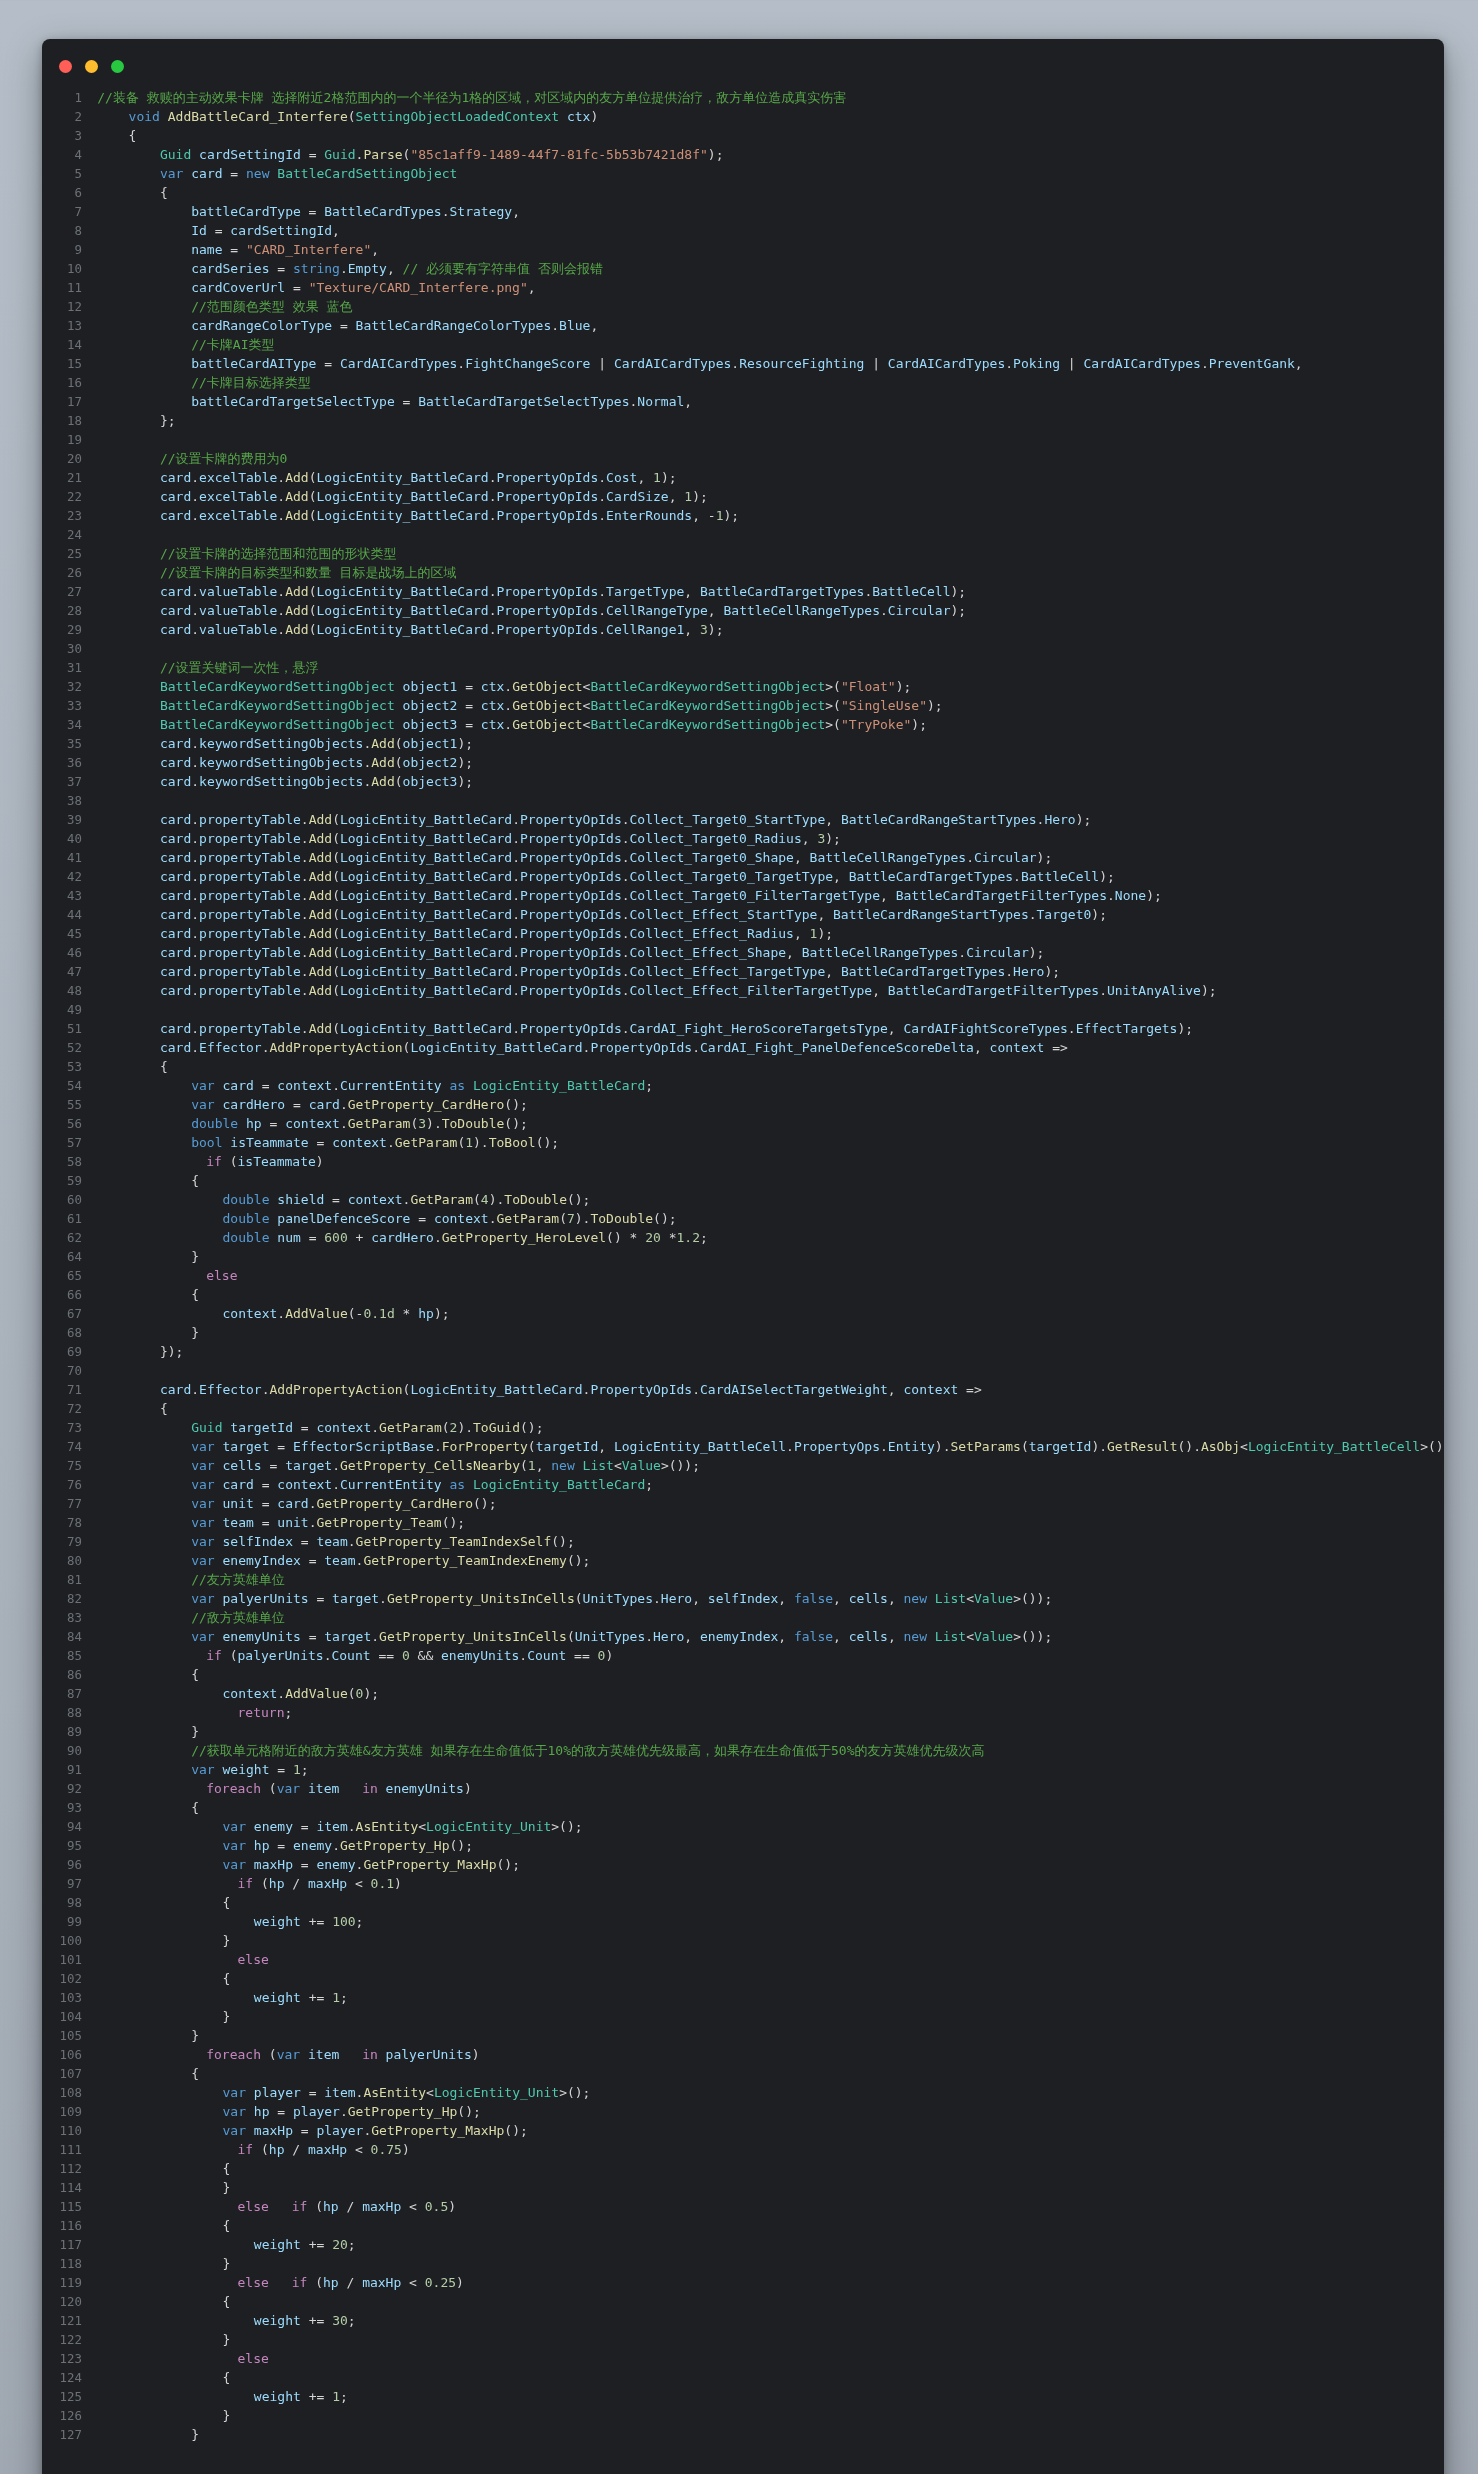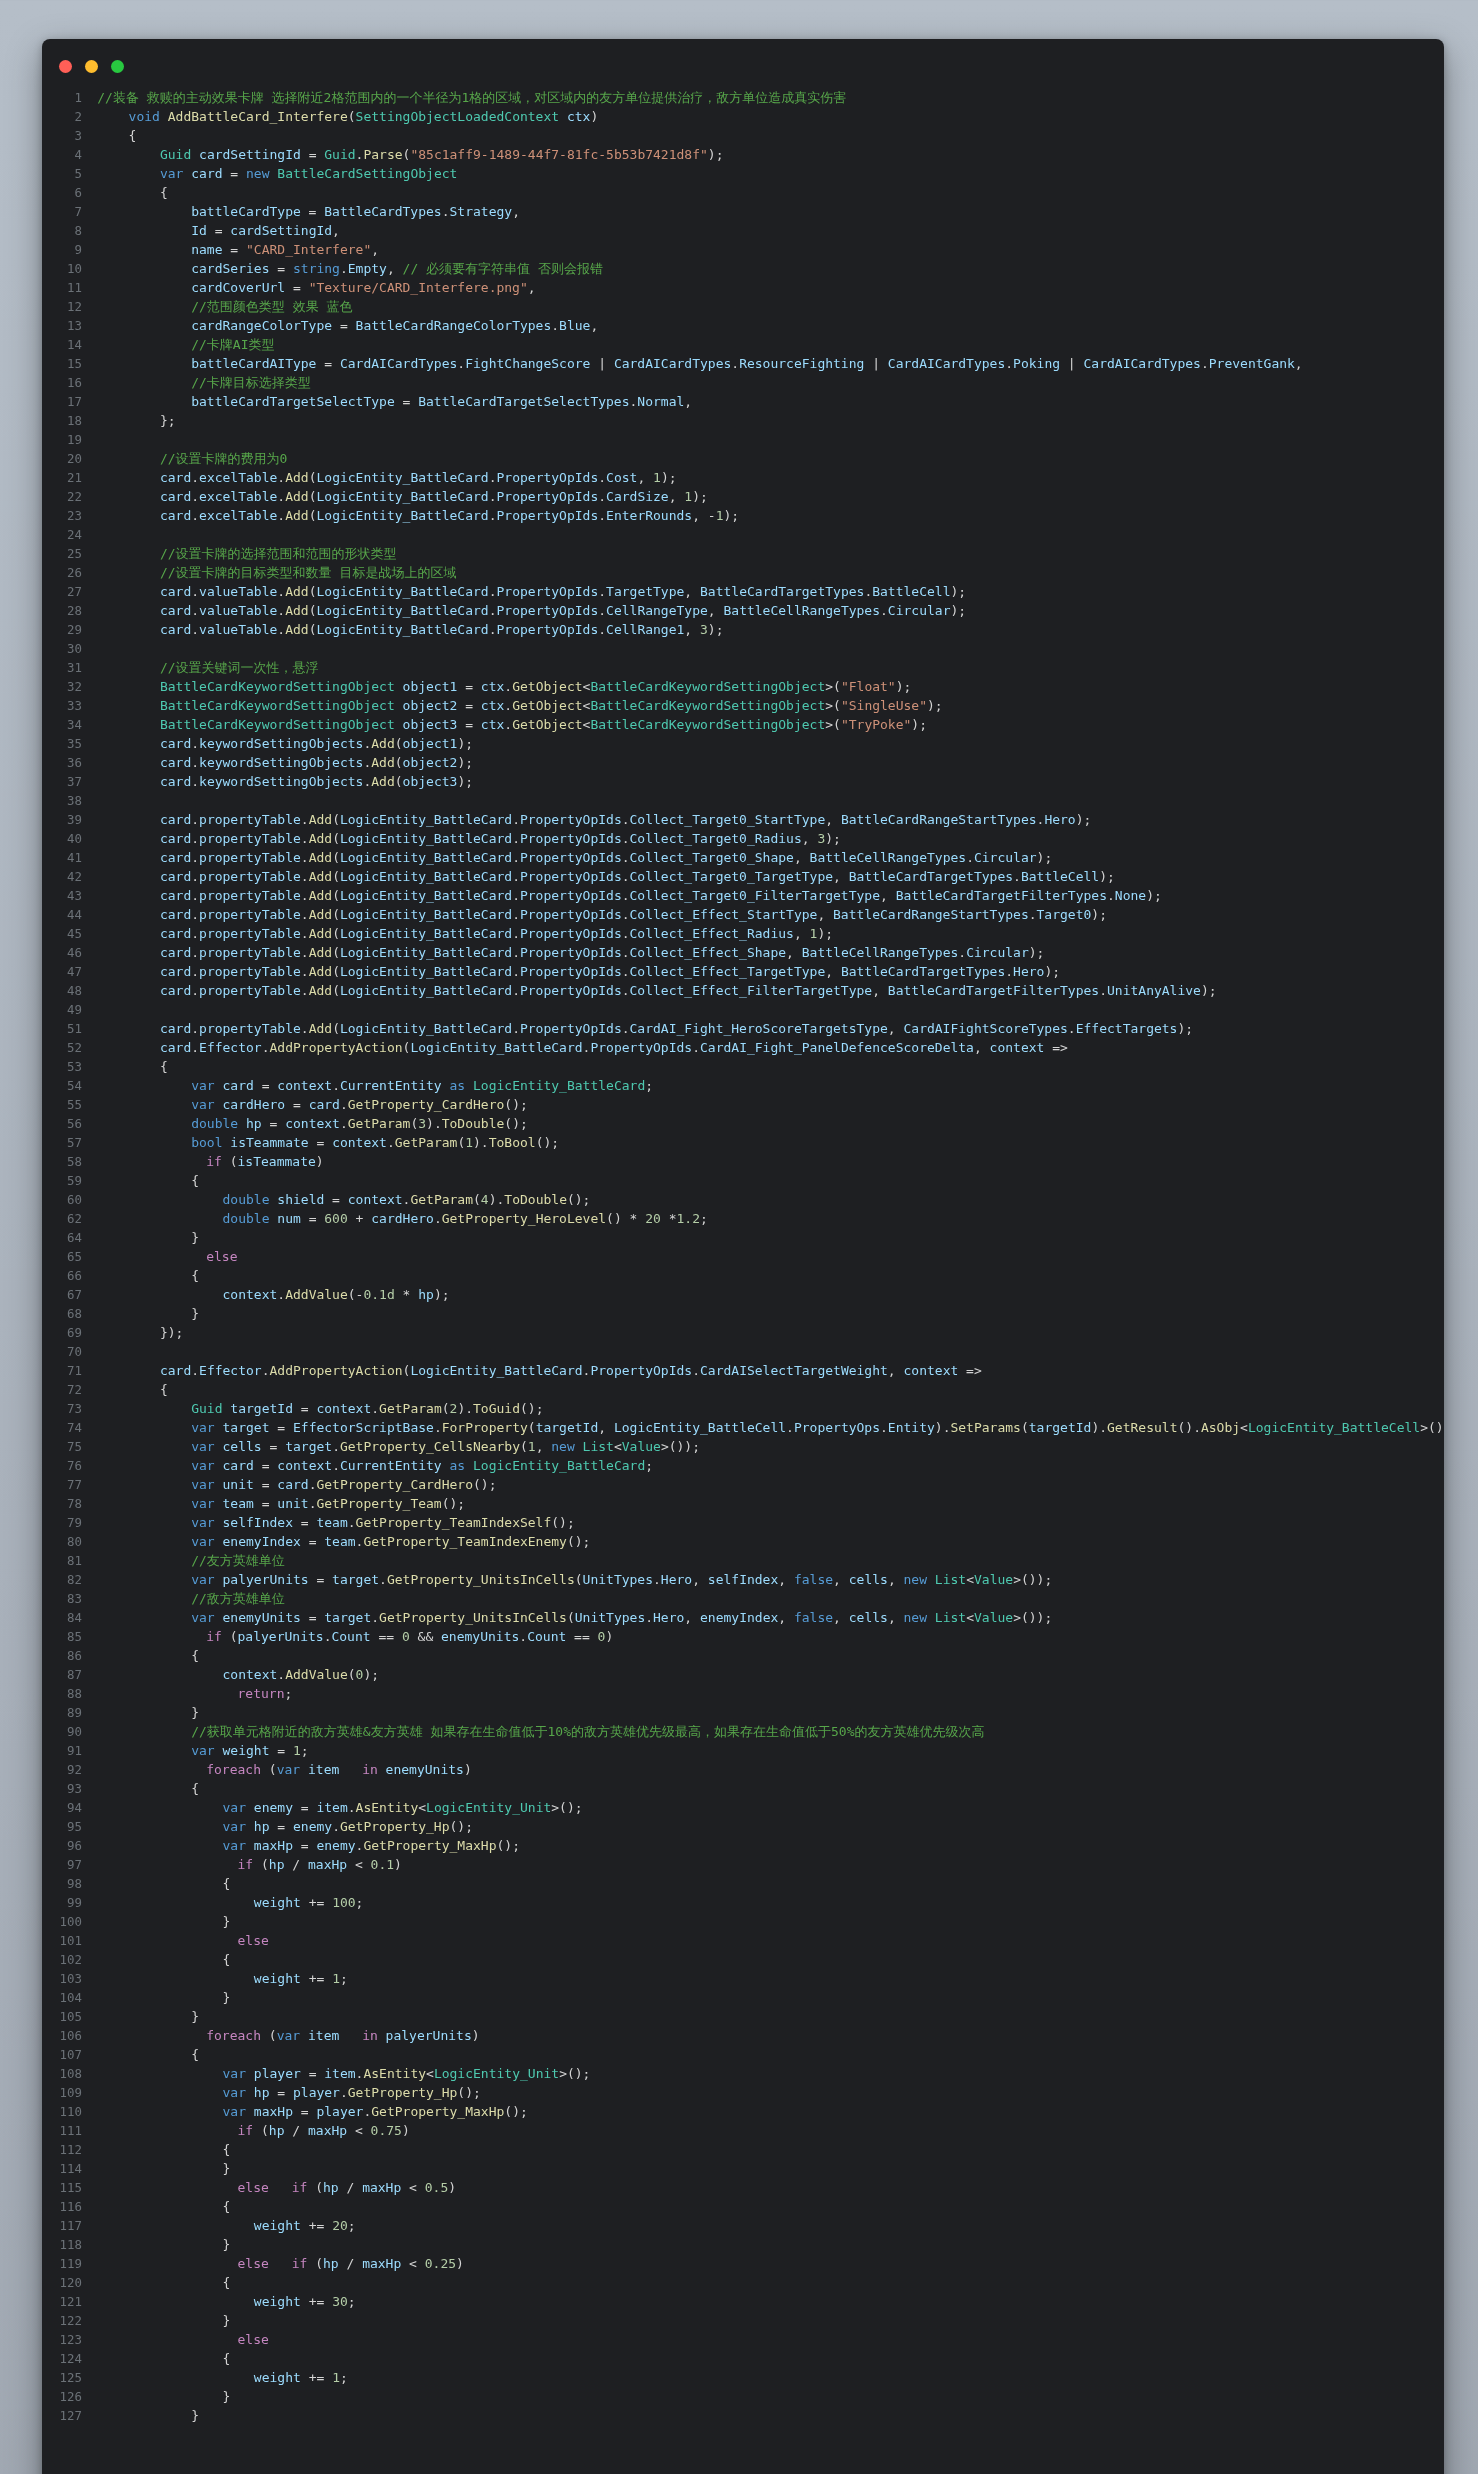--- a/index.html
+++ b/index.html
@@ -286,20 +286,24 @@
       </div>
       <div class="row">
         <span class="ln">59</span>
         <span class="code">            {</span>
       </div>
       <div class="row">
         <span class="ln">60</span>
         <span class="code">                <span class="tk">double</span> <span class="ti">shield</span> = <span class="ti">context</span>.<span class="tm">GetParam</span>(<span class="tn">4</span>).<span class="tm">ToDouble</span>();</span>
       </div>
       <div class="row">
+        <span class="ln">61</span>
+        <span class="code">                <span class="tk">double</span> <span class="ti">panelDefenceScore</span> = <span class="ti">context</span>.<span class="tm">GetParam</span>(<span class="tn">7</span>).<span class="tm">ToDouble</span>();</span>
+      </div>
+      <div class="row">
         <span class="ln">62</span>
         <span class="code">                <span class="tk">double</span> <span class="ti">num</span> = <span class="tn">600</span> + <span class="ti">cardHero</span>.<span class="tm">GetProperty_HeroLevel</span>() * <span class="tn">20</span> *<span class="tn">1.2</span>;</span>
       </div>
       <div class="row">
         <span class="ln">64</span>
         <span class="code">            }</span>
       </div>
       <div class="row">
         <span class="ln">65</span>
         <span class="code">            <span class="tp">else</span></span>

